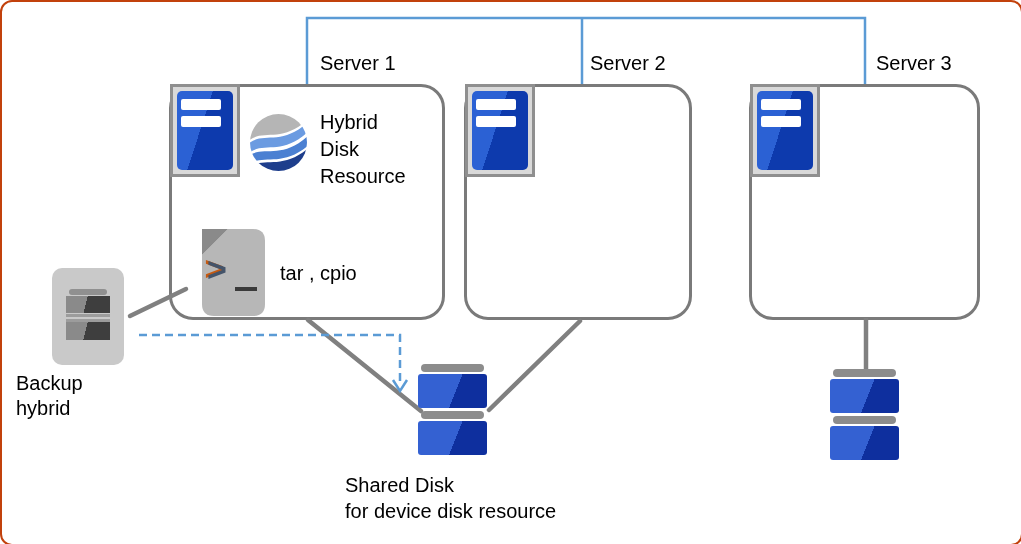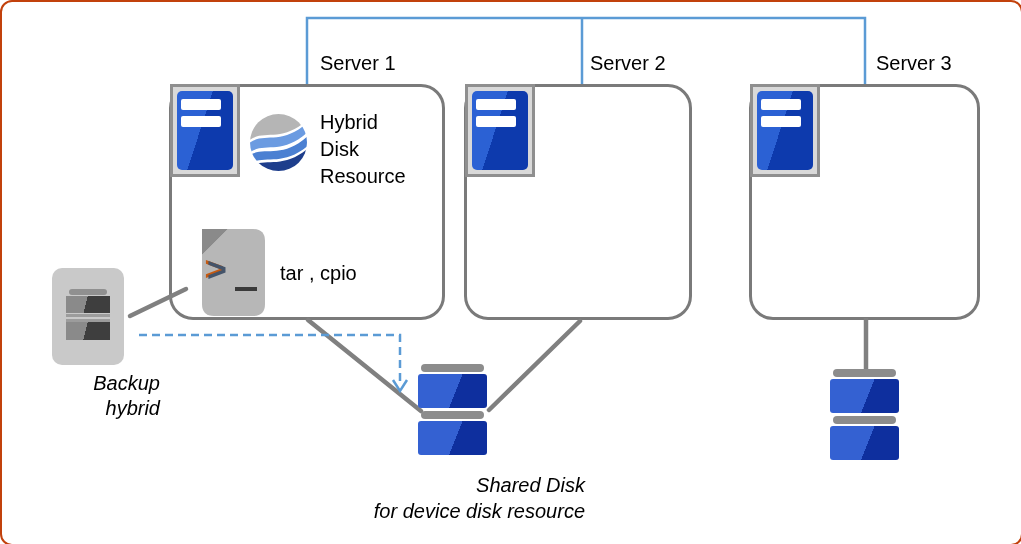--- a/index.html
+++ b/index.html
@@ -8,21 +8,21 @@
     width:1019px;height:542px;
     border:2px solid #c2410c;border-radius:12px;
     background:#ffffff;
     font-family:"Liberation Sans", sans-serif;
     color:#000;
     overflow:hidden;
   }
   .abs{position:absolute;}
   .layer{position:absolute;left:0;top:0;width:1021px;height:544px;pointer-events:none;}
   .label{position:absolute;font-size:20px;line-height:26px;white-space:nowrap;}
-  .center{text-align:right;white-space:normal;font-style:italic;}
+  .center{text-align:left;white-space:normal;}
   .server-box{
     position:absolute;
     background:#ffffff;
     border:3px solid #7a7a7a;
     border-radius:24px;
   }
   
   .server-icon{
     position:absolute;width:70px;height:93px;
     background:#d9d9d9;border:3px solid #8f8f8f;

